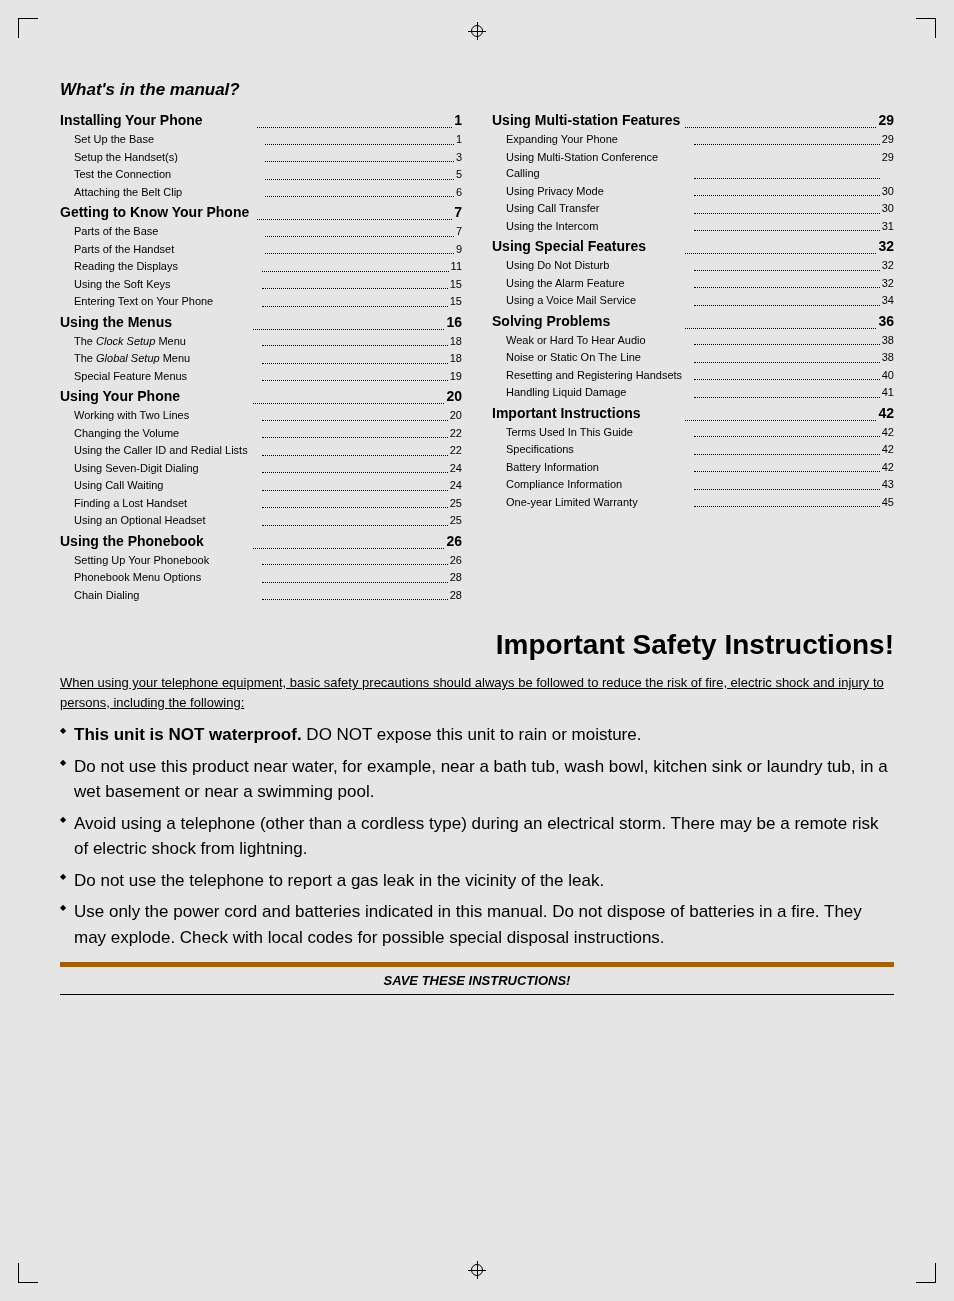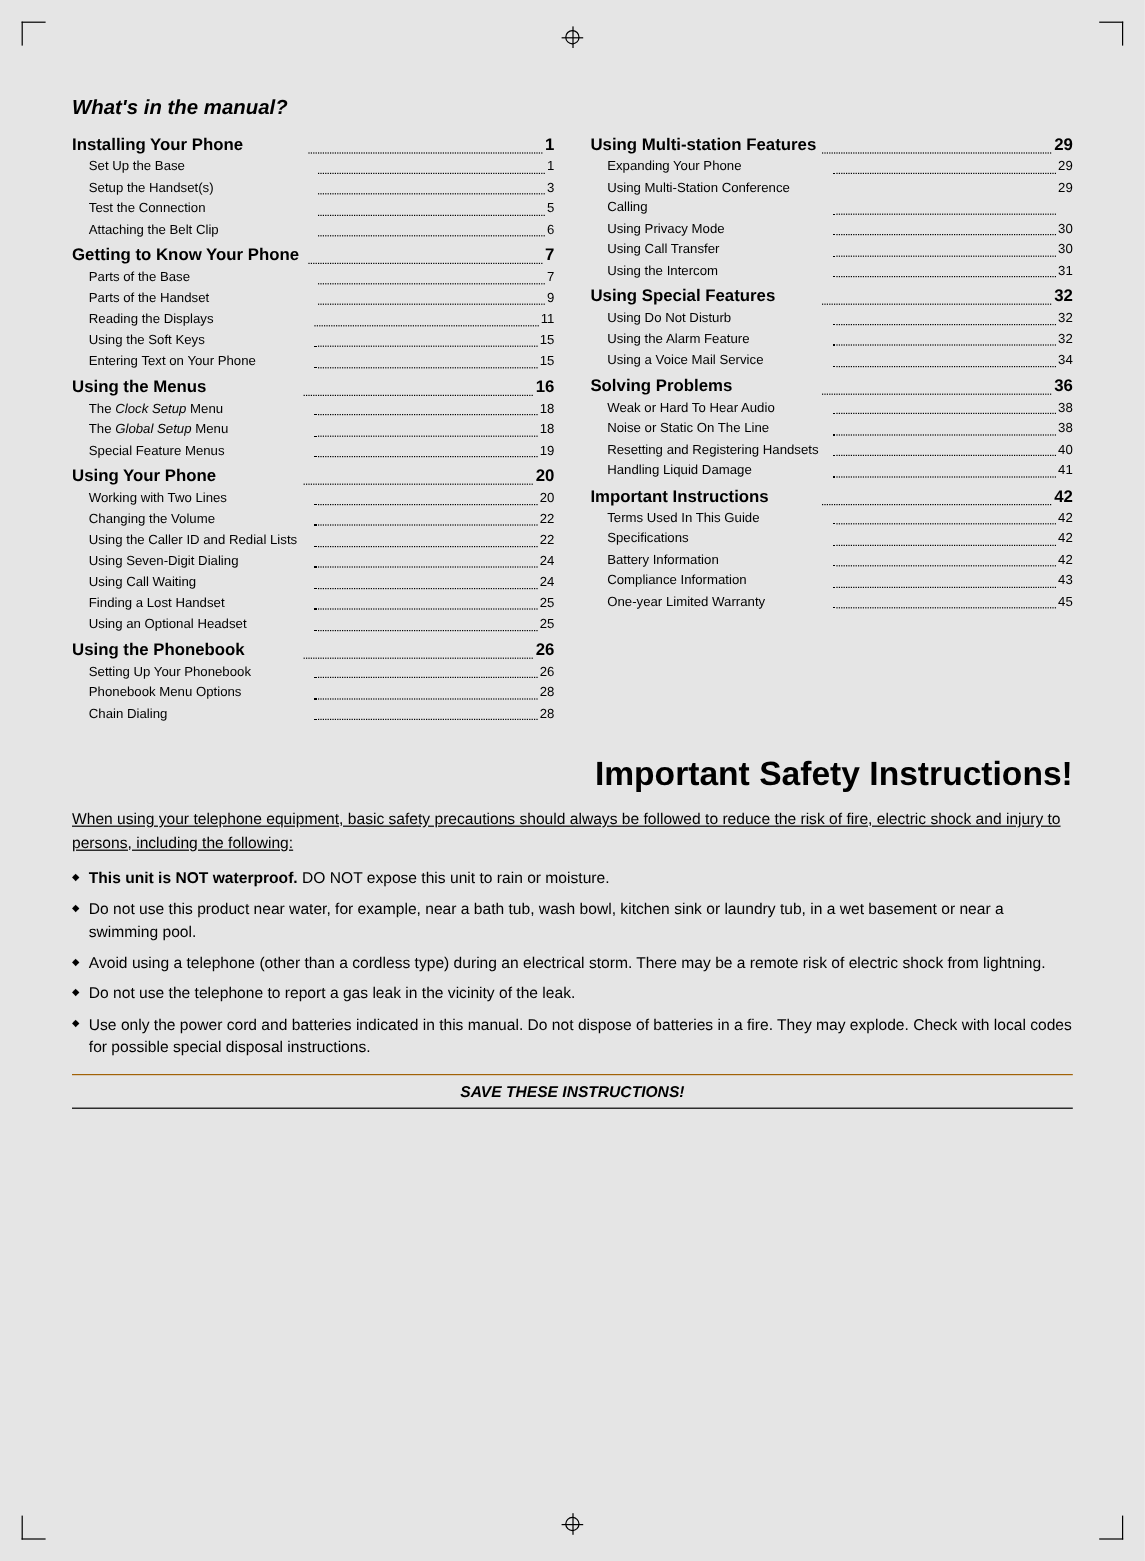--- a/index.html
+++ b/index.html
@@ -133,38 +133,38 @@
     }
     .safety-list {
       list-style: none;
       padding: 0;
       margin: 0 0 12px 0;
     }
     .safety-list li {
       padding-left: 14px;
       position: relative;
       margin-bottom: 6px;
-      font-size: 13px;
+      font-size: 17px;
       line-height: 1.5;
     }
     .safety-list li::before {
       content: '◆';
       position: absolute;
       left: 0;
       font-size: 8px;
       top: 3px;
     }
     .safety-bold {
       font-weight: bold;
     }
     .save-instructions {
       text-align: center;
       font-weight: bold;
       font-style: italic;
-      border-top: 1px solid #a16207;
+      border-top: 5px solid #a16207;
       border-bottom: 1px solid #000;
       padding: 6px 0;
       font-size: 13px;
       margin-top: 4px;
     }
 
     .mb2 { margin-bottom: 2px; }
   </style>
 </head>
 <body>

